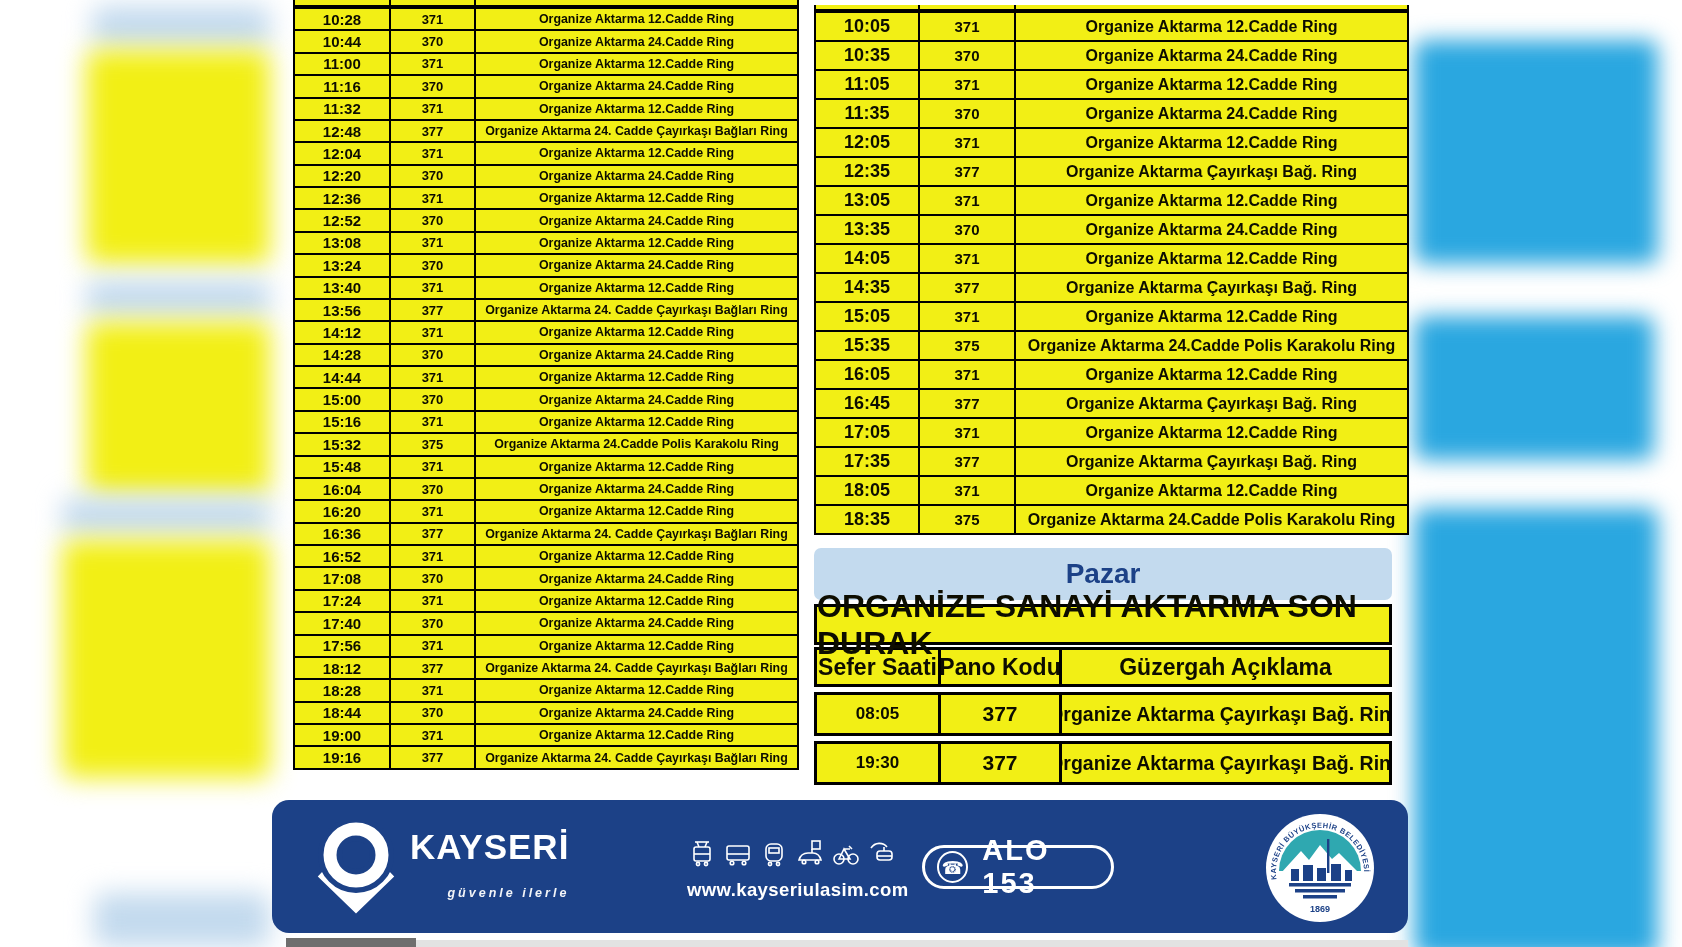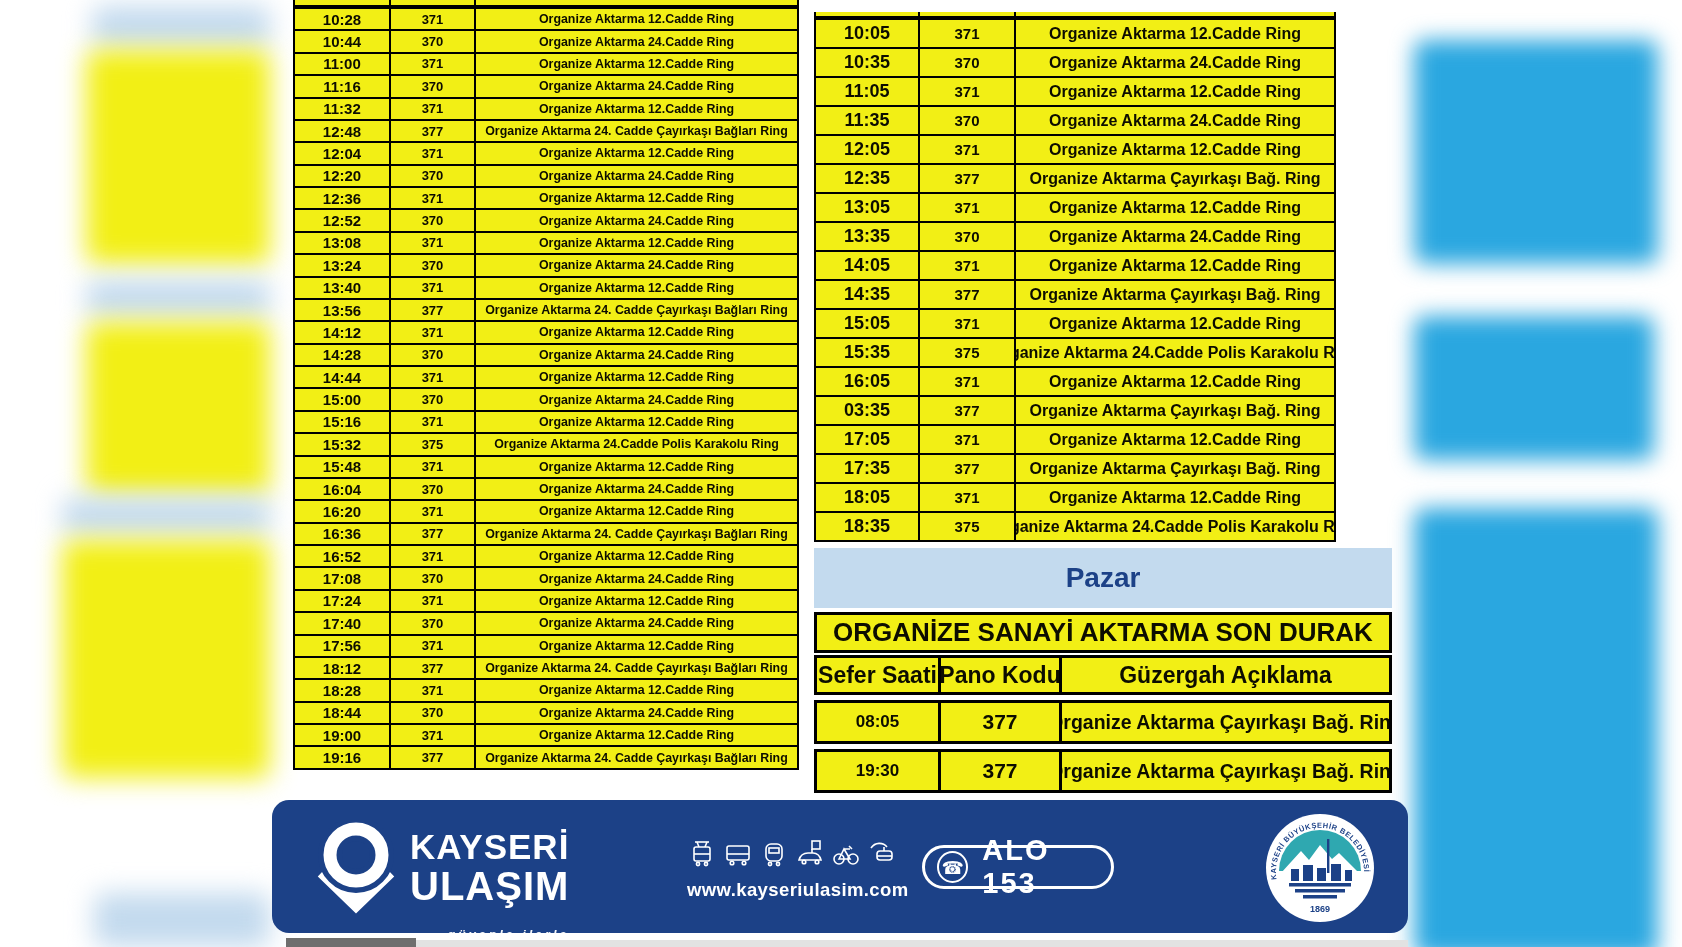--- a/index.html
+++ b/index.html
@@ -27,33 +27,33 @@
   .cell.time,.cell.code{border-right:2px solid var(--border);}
   
   #left-table{left:293px; top:0; width:506px;}
   #left-table .cell.time{width:96px; font-size:15px;}
   #left-table .cell.code{width:85px; font-size:13px;}
   #left-table .cell.route{flex:1; font-size:12.4px;}
   #left-table .partial-strip{height:7px;}
   #left-table .partial-strip .pc.time{width:96px;} #left-table .partial-strip .pc.code{width:85px;}
   #left-table .tbody{height:763px;}
   
-  #right-table{left:814px; top:12px; width:522px;text-align:right;}
+  #right-table{left:814px; top:5px; width:595px;text-align:right;}
   #right-table .cell.time{width:104px; font-size:18px;}
   #right-table .cell.code{width:96px; font-size:15px;}
   #right-table .cell.route{flex:1; font-size:16px;}
   #right-table .partial-strip{height:6px;}
   #right-table .partial-strip .pc.time{width:104px;} #right-table .partial-strip .pc.code{width:96px;}
   #right-table .tbody{height:524px;}
   
   #pazar{position:absolute; left:814px; top:548px; width:578px;}
-  .pazar-header{height:60px; background:var(--light-blue); display:flex; align-items:center; justify-content:center;
-    color:var(--navy); font-weight:700; font-size:28px; margin-bottom:4px;}
+  .pazar-header{height:52px; background:var(--light-blue); display:flex; align-items:center; justify-content:center;
+    color:var(--navy); font-weight:700; font-size:28px; margin-bottom:4px;border-radius:7px;}
   .pazar-banner{height:41px; background:var(--yellow); border:3px solid var(--border);
-    display:flex; align-items:center; justify-content:center; font-weight:700; font-size:26px; margin-bottom:2px;}
+    display:flex; align-items:center; justify-content:center; font-weight:700; font-size:32px; margin-bottom:2px;}
   .pazar-row{display:flex; border:3px solid var(--border); background:var(--yellow); margin-bottom:4px;}
   .pazar-row .cell{border-right:none;}
   .pazar-row .cell.time,.pazar-row .cell.code{border-right:3px solid var(--border);}
   .pazar-row .cell.time{width:124px;}
   .pazar-row .cell.code{width:121px;}
   .pazar-row .cell.route{flex:1;}
   .pazar-row.head{height:40px; font-size:23px; margin-bottom:5px;}
   .pazar-row.head .cell{font-size:23px;}
   .pazar-row.body{height:44px; margin-bottom:5px;}
   .pazar-row.body .cell.time{font-size:17px;}
@@ -343,21 +343,21 @@
     <div class="cell time">15:35</div>
     <div class="cell code">375</div>
     <div class="cell route">Organize Aktarma 24.Cadde Polis Karakolu Ring</div>
   </div>
       <div class="row">
     <div class="cell time">16:05</div>
     <div class="cell code">371</div>
     <div class="cell route">Organize Aktarma 12.Cadde Ring</div>
   </div>
       <div class="row">
-    <div class="cell time">03:35</div>
+    <div class="cell time">16:45</div>
     <div class="cell code">377</div>
     <div class="cell route">Organize Aktarma Çayırkaşı Bağ. Ring</div>
   </div>
       <div class="row">
     <div class="cell time">17:05</div>
     <div class="cell code">371</div>
     <div class="cell route">Organize Aktarma 12.Cadde Ring</div>
   </div>
       <div class="row">
     <div class="cell time">17:35</div>
@@ -400,21 +400,20 @@
 </div>
 
 <div id="footer">
   <svg id="pin-logo" width="84" height="96" viewBox="0 0 84 96">
     <polyline points="9,50 42,82 75,50" fill="none" stroke="#ffffff" stroke-width="15"></polyline>
     <circle cx="42" cy="34" r="26" fill="none" stroke="#1c4187" stroke-width="24"></circle>
     <circle cx="42" cy="34" r="26" fill="none" stroke="#ffffff" stroke-width="13"></circle>
   </svg>
   <div id="brand">
     <div class="b1">KAYSERİ</div>
-    <div class="b2">ULAŞIM</div>
     <div class="tagline">güvenle ilerle</div>
   </div>
 
   <div id="center-block">
     <div id="icon-row">
       <svg width="30" height="30" viewBox="0 0 30 30" fill="none" stroke="#fff" stroke-width="1.6">
         <line x1="8" y1="4" x2="22" y2="4"></line>
           <line x1="12" y1="9" x2="10" y2="4"></line>
           <line x1="18" y1="9" x2="20" y2="4"></line>
         <rect x="7" y="9" width="16" height="14" rx="2"></rect>

